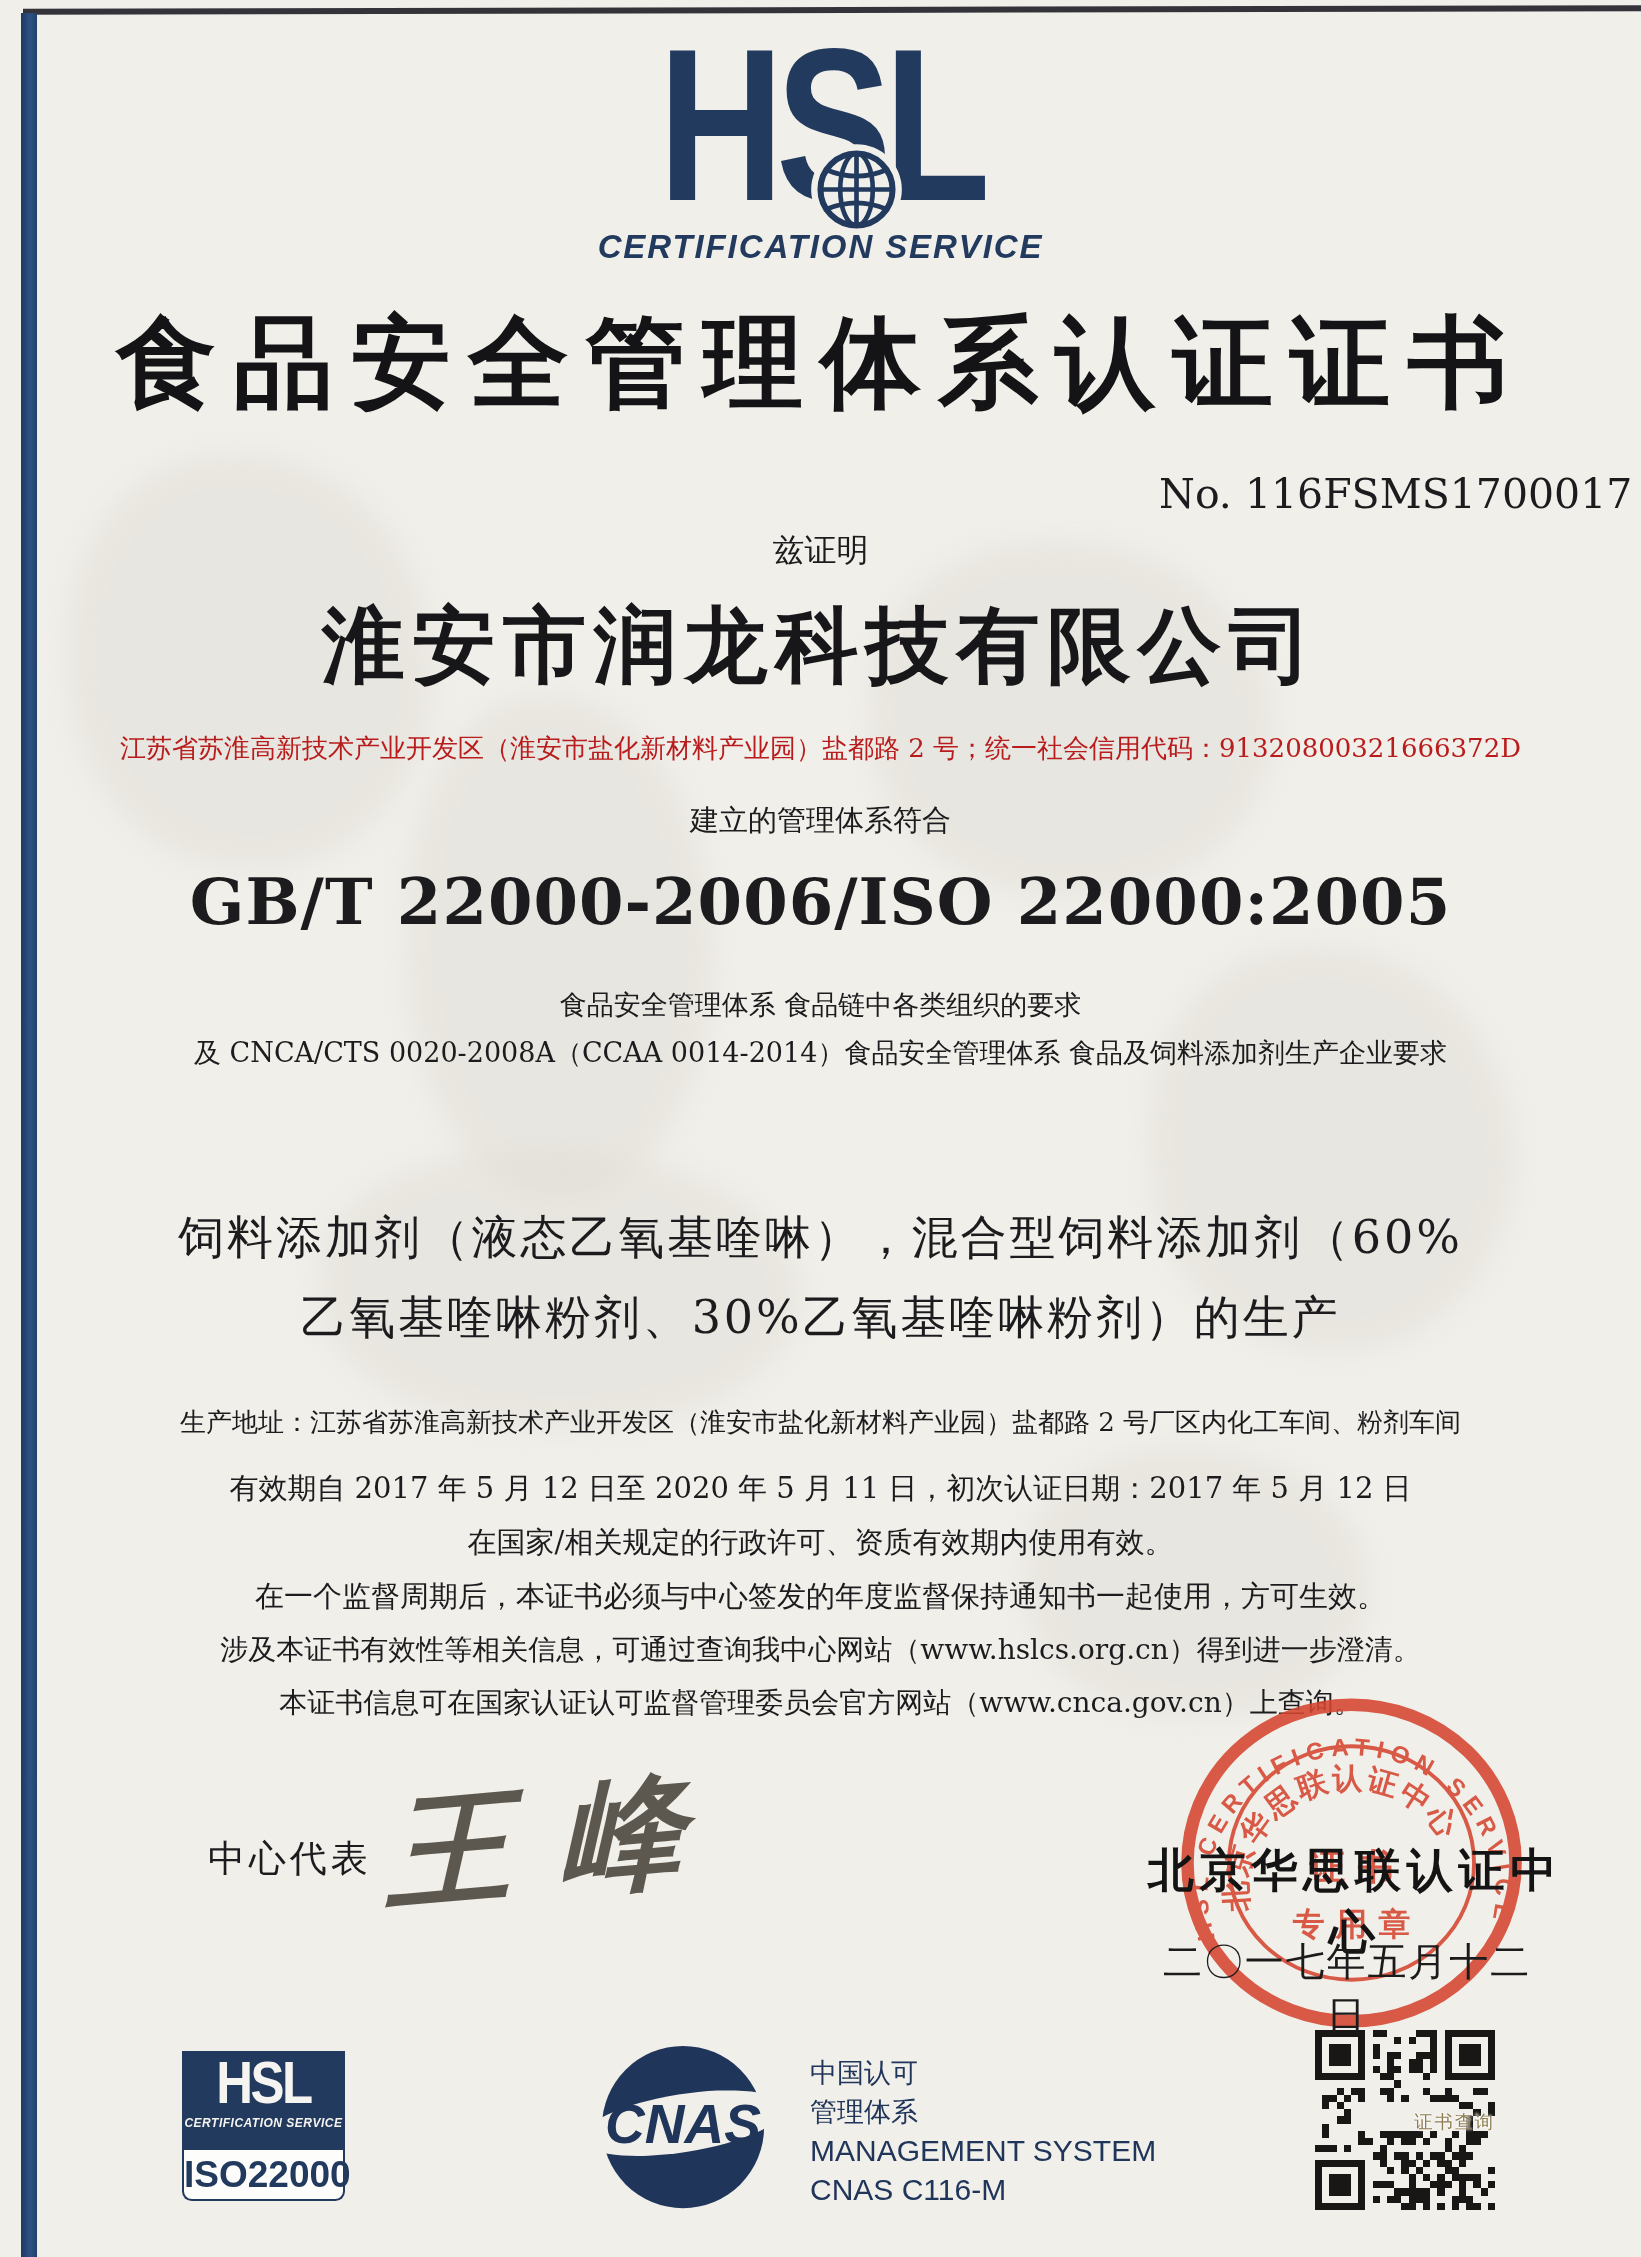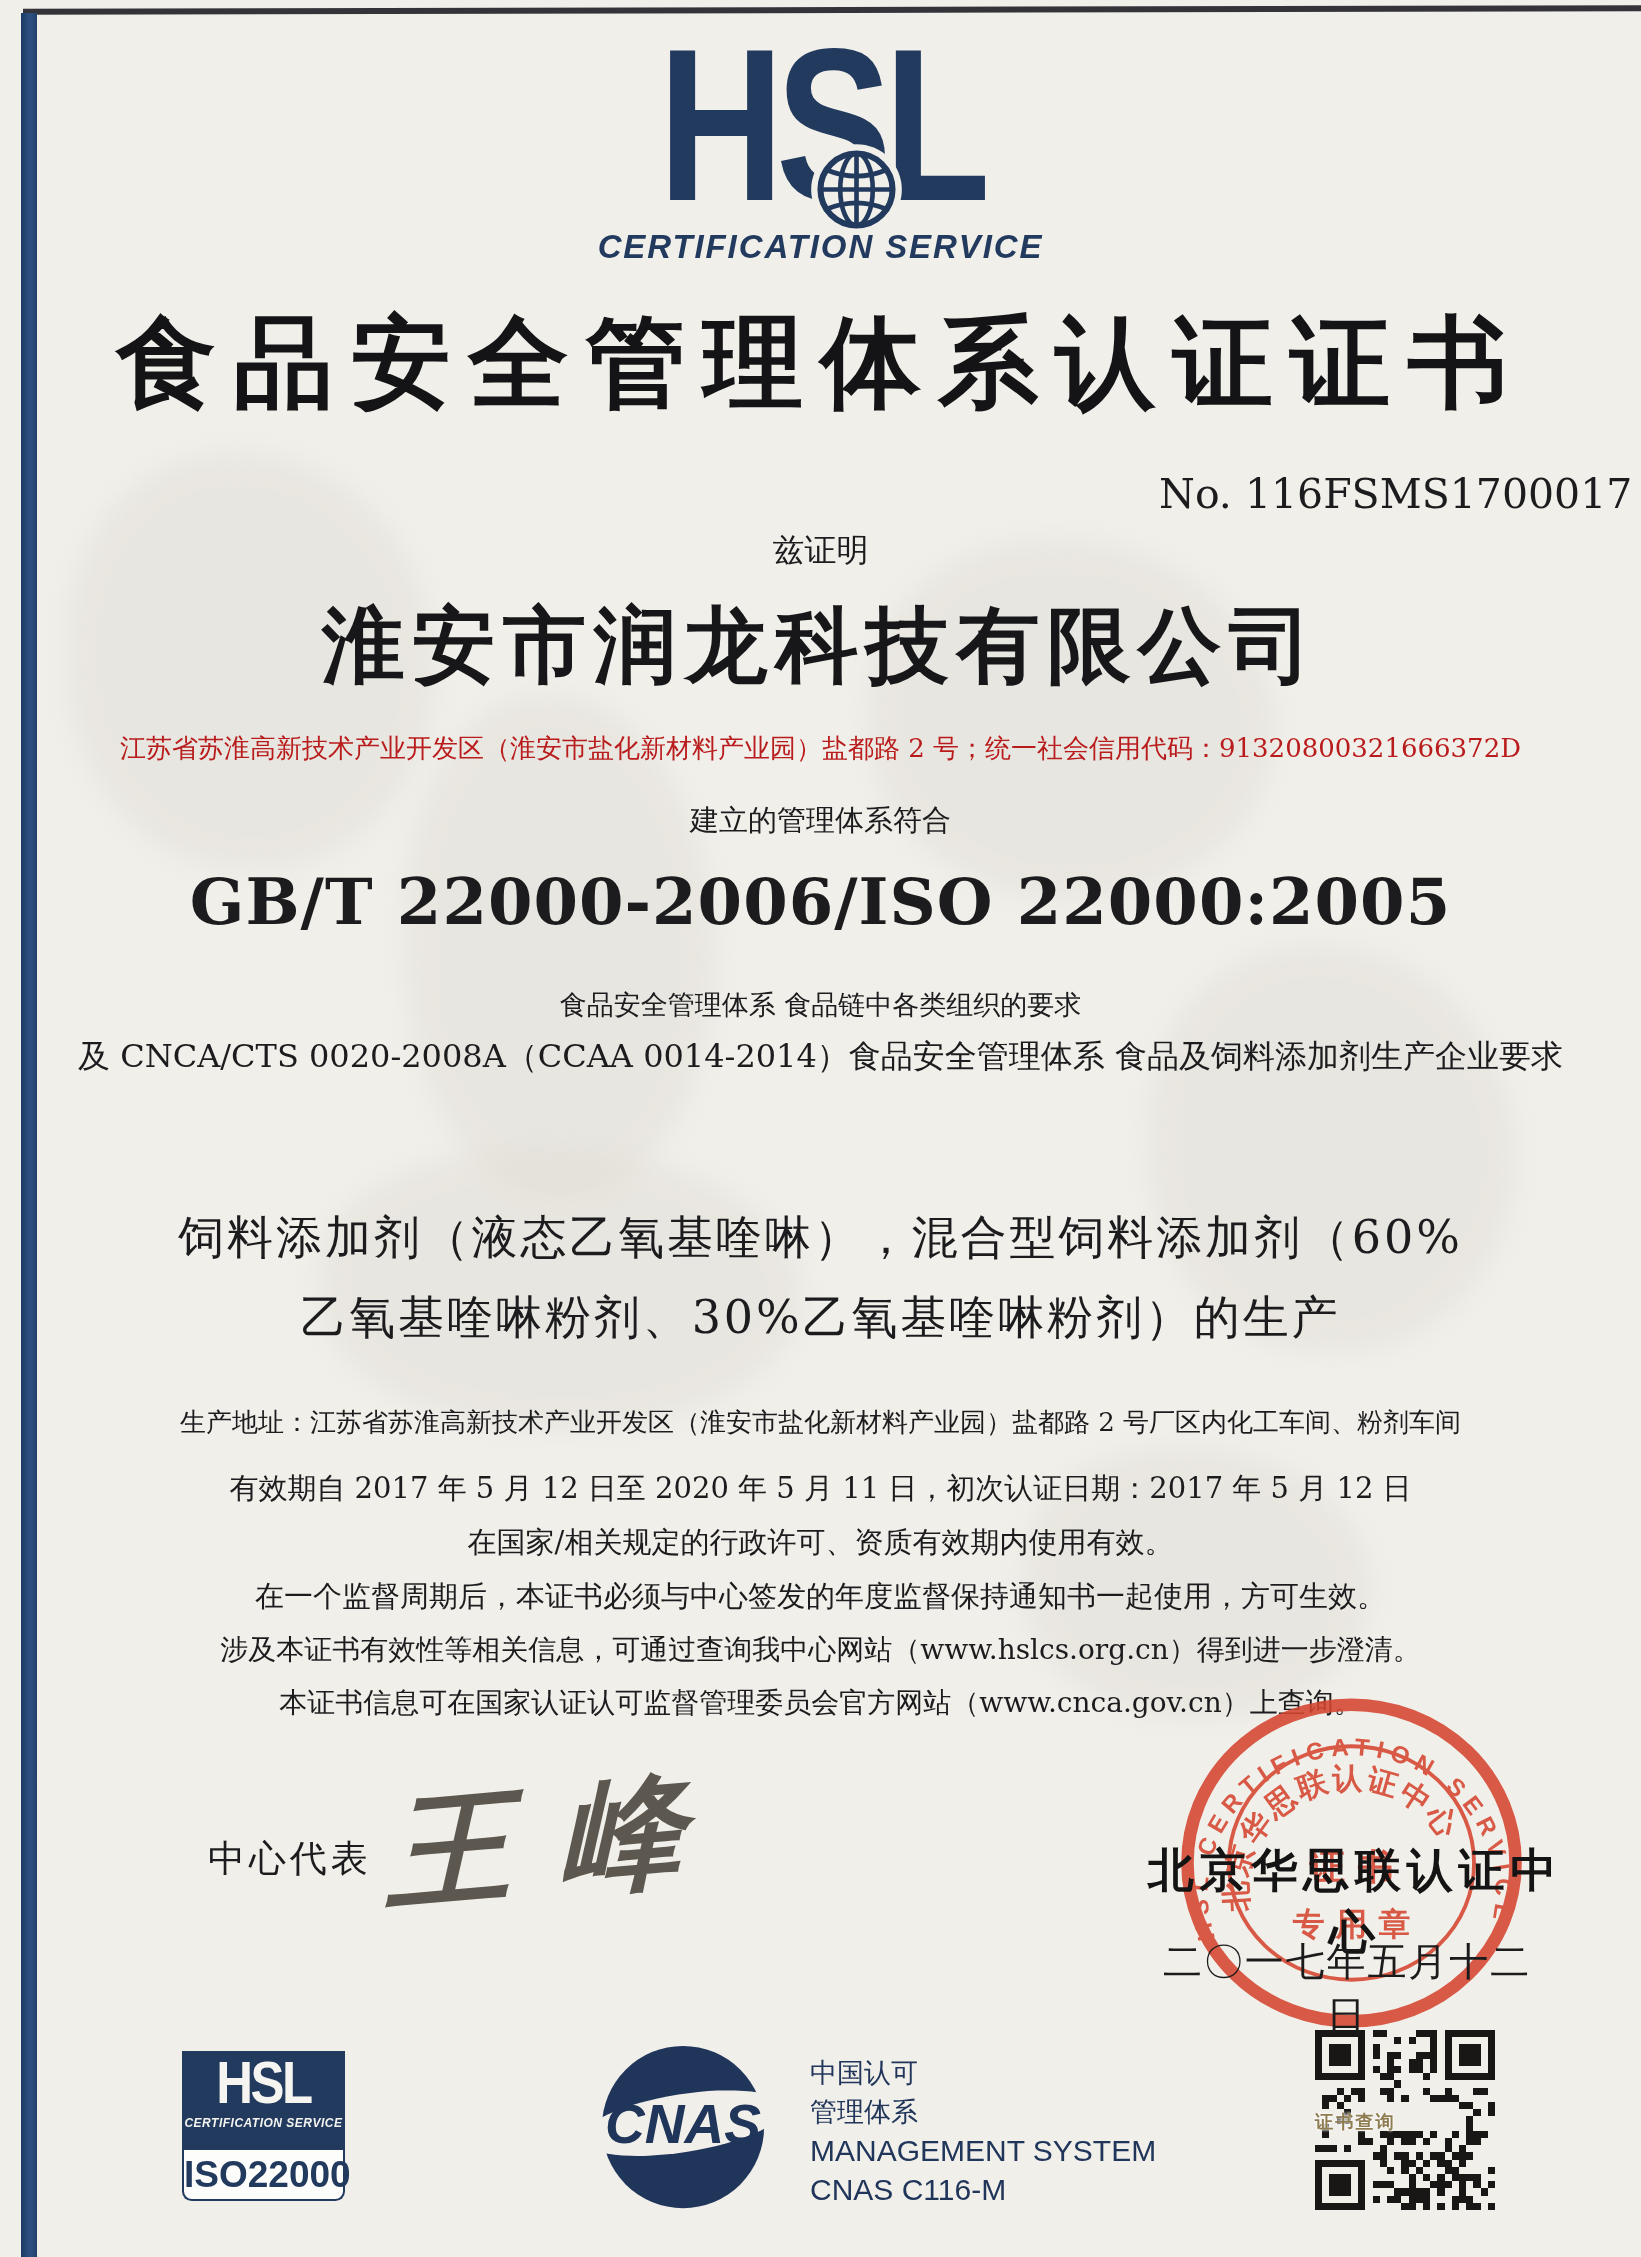--- a/index.html
+++ b/index.html
@@ -26,21 +26,21 @@
     font-style:italic; font-size:33px; letter-spacing:1.9px; color:#223a5e;}
   
   .title{top:297px; font-size:100px; font-weight:700; letter-spacing:17.4px; color:#141416;}
   .cert-no{top:470px; left:1159px; font-size:41px;}
   .certify{top:529px; font-size:32px;}
   .company{top:591px; font-size:83px; font-weight:700; letter-spacing:7.7px; color:#17171a;}
   .addr{top:731px; font-size:26px; color:#b91c1c;}
   .conforms{top:801px; font-size:29px;}
   .standard{top:864px; font-size:64px; font-weight:600; letter-spacing:1px;}
   .desc1{top:987px; font-size:27px;}
-  .desc2{top:1035px; font-size:32px;}
+  .desc2{top:1035px; font-size:27px;}
   .scope-intro{top:1112px; font-size:26px;}
   .scope1{top:1207px; font-size:46px; font-weight:500; letter-spacing:2.9px;}
   .scope2{top:1287px; font-size:46px; font-weight:500; letter-spacing:2.9px;}
   .prod-addr{top:1405px; font-size:26px;}
   .validity{top:1469px; font-size:29px; font-weight:500;text-align:center;}
   .note1{top:1523px; font-size:29px;}
   .note2{top:1577px; font-size:29px;}
   .note3{top:1631px; font-size:28px;}
   .note4{top:1684px; font-size:28px;}
   
@@ -59,22 +59,22 @@
     line-height:1.05; color:#f5f4f0; letter-spacing:-2.9px; transform:scaleX(.85);}
   .hb-sub{font-family:"Liberation Sans",sans-serif; font-weight:bold; font-style:italic;
     font-size:12px; color:#f5f4f0; letter-spacing:0.5px; margin-top:1.9px;}
   .hb-bottom{height:49px; background:#fdfdfb; border:2.9px solid #223a5e; border-top:none;
     border-radius:0 0 9.7px 9.7px; text-align:center; font-family:"Liberation Sans",sans-serif;
     font-weight:900; font-size:37px; color:#223a5e; line-height:50px;}
   .cnas-logo{top:2044px; left:599px; width:168px; height:168px;}
   .cnas-text{top:2053px; left:810px; line-height:39px; font-size:27px; color:#20355a;}
   .cnas-text .en{font-family:"Liberation Sans",sans-serif; font-size:30px; color:#20355a;}
   .qr{top:2030px; left:1315px; width:180px; height:180px;}
-  .qr-label{position:absolute; top:79px; left:0; right:0; text-align:left;
-    font-size:18.3px; color:#8f7d52; font-weight:700; letter-spacing:1.9px;
+  .qr-label{position:absolute; top:79px; left:0; right:0; text-align:right;
+    font-size:18.3px; color:#8f7d52; font-weight:400; letter-spacing:1.9px;
     text-shadow:0 0 2.9px #fff,0 0 2.9px #fff;}
 </style>
 </head>
 <body>
 
 <div class="sheet">
 
   <div class="abs top-edge"></div>
   <div class="abs left-strip"></div>
 

